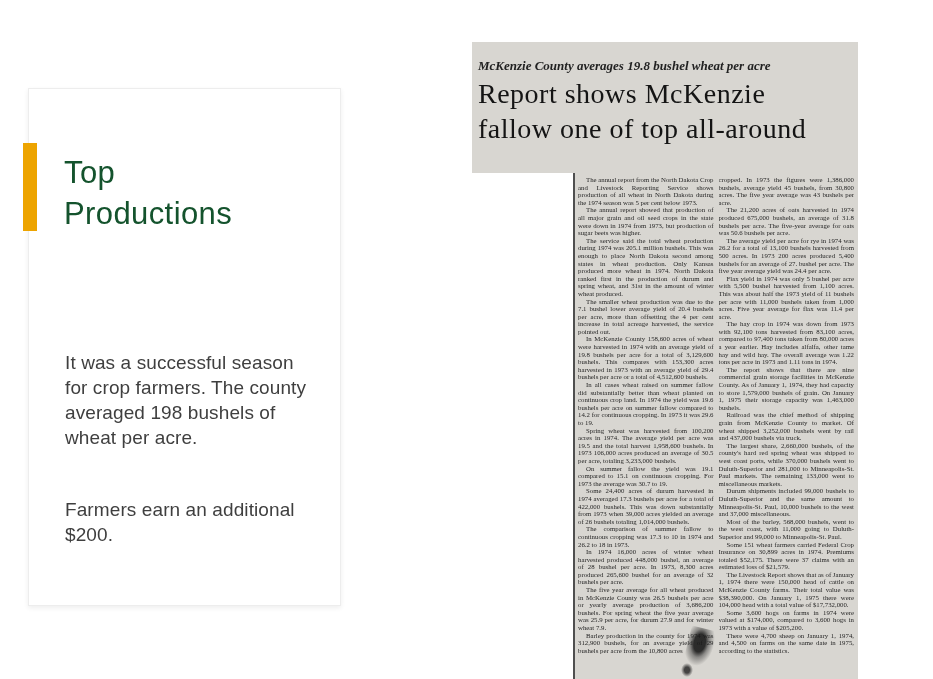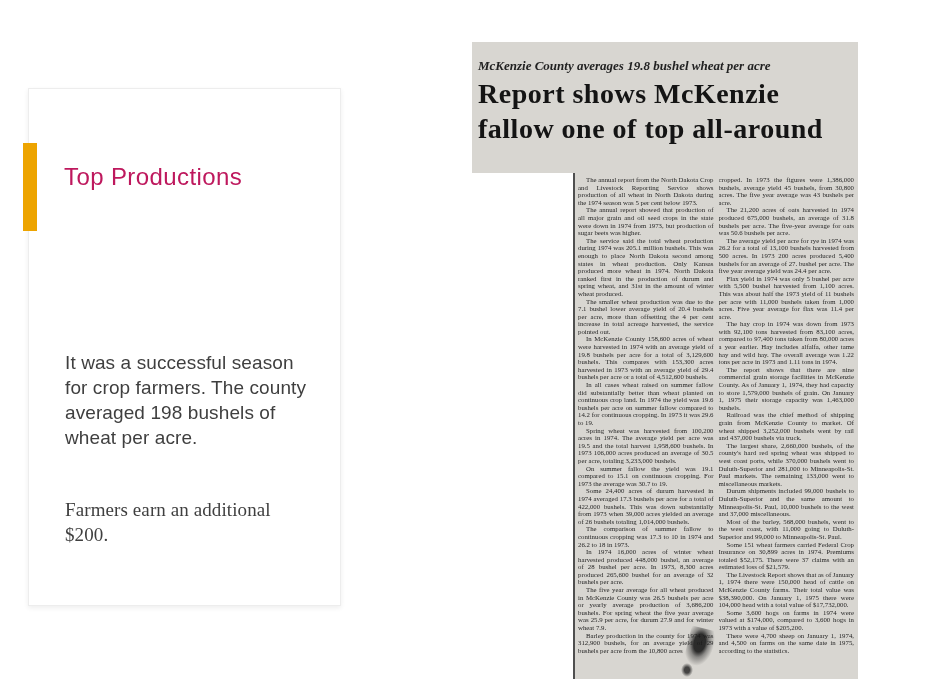--- a/index.html
+++ b/index.html
@@ -21,46 +21,46 @@
     background:#ffffff;border:1px solid #ededed;
     box-shadow:0 2px 5px rgba(0,0,0,.07);
   }
   .accent-bar{
     position:absolute;left:23px;top:143px;width:14px;height:88px;
     background:var(--accent);z-index:3;
   }
   .card-title{
     position:absolute;left:35px;top:63px;width:215px;
     font-family:"Liberation Sans",sans-serif;font-weight:400;
-    font-size:24px;line-height:49px;letter-spacing:.4px;
-    color:#be185d;
+    font-size:31px;line-height:41px;letter-spacing:.4px;
+    color:#14532d;
   }
   .card-para{
     position:absolute;left:36px;width:252px;
     font-size:19px;line-height:25px;letter-spacing:.1px;
     color:var(--slide-text);
   }
   .card-para.p1{top:261px;}
-  .card-para.p2{top:408px;font-family:Liberation Serif, serif;}
+  .card-para.p2{top:408px;}
 
   
   .newspaper{
     position:absolute;left:472px;top:42px;width:386px;height:637px;
     background:var(--newsprint-bg);overflow:hidden;
     color:var(--ink);
   }
   .np-header{
     height:131px;padding:4px 4px 0 6px;overflow:hidden;
   }
   .np-kicker{
     font-family:"Liberation Serif",serif;font-style:italic;font-weight:700;
     font-size:13px;line-height:16px;color:#222;margin-top:12px;
   }
   .np-headline{
-    margin-top:2px;font-family:"Liberation Serif",serif;font-weight:700;
+    margin-top:2px;font-family:"Liberation Serif",serif;font-weight:400;
     font-size:28px;line-height:35px;letter-spacing:.5px;color:#141414;
     white-space:nowrap;
   }
   .np-body{
     display:flex;height:506px;
   }
   .np-cutout{
     width:101px;height:100%;background:#ffffff;flex:none;
   }
   .np-text{

